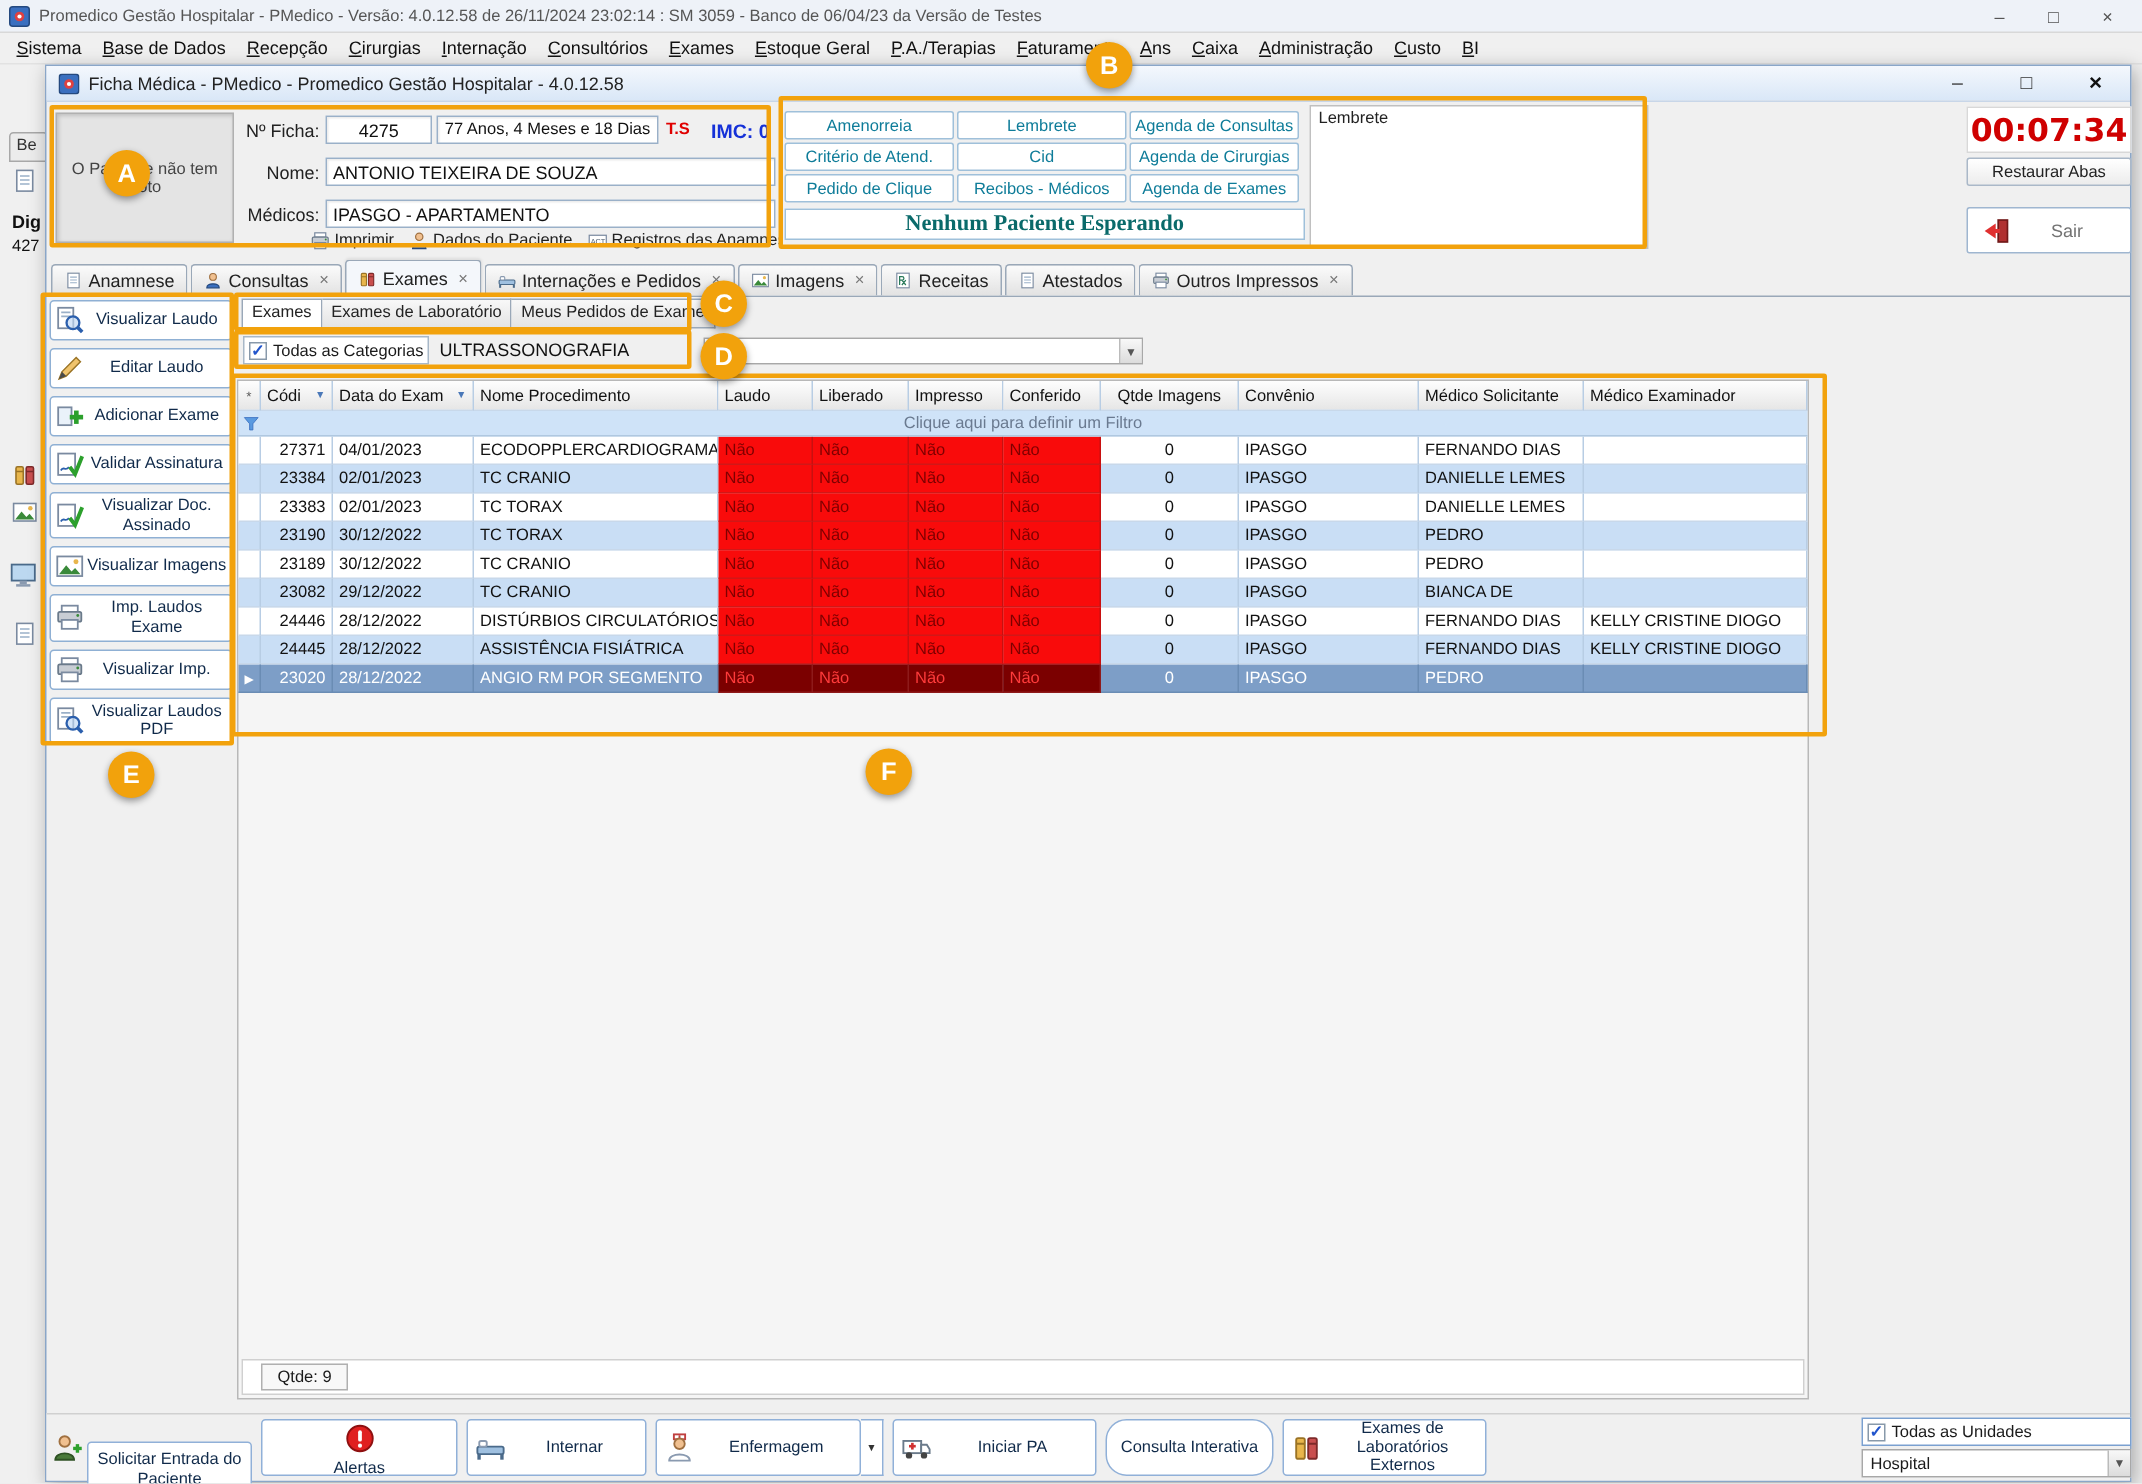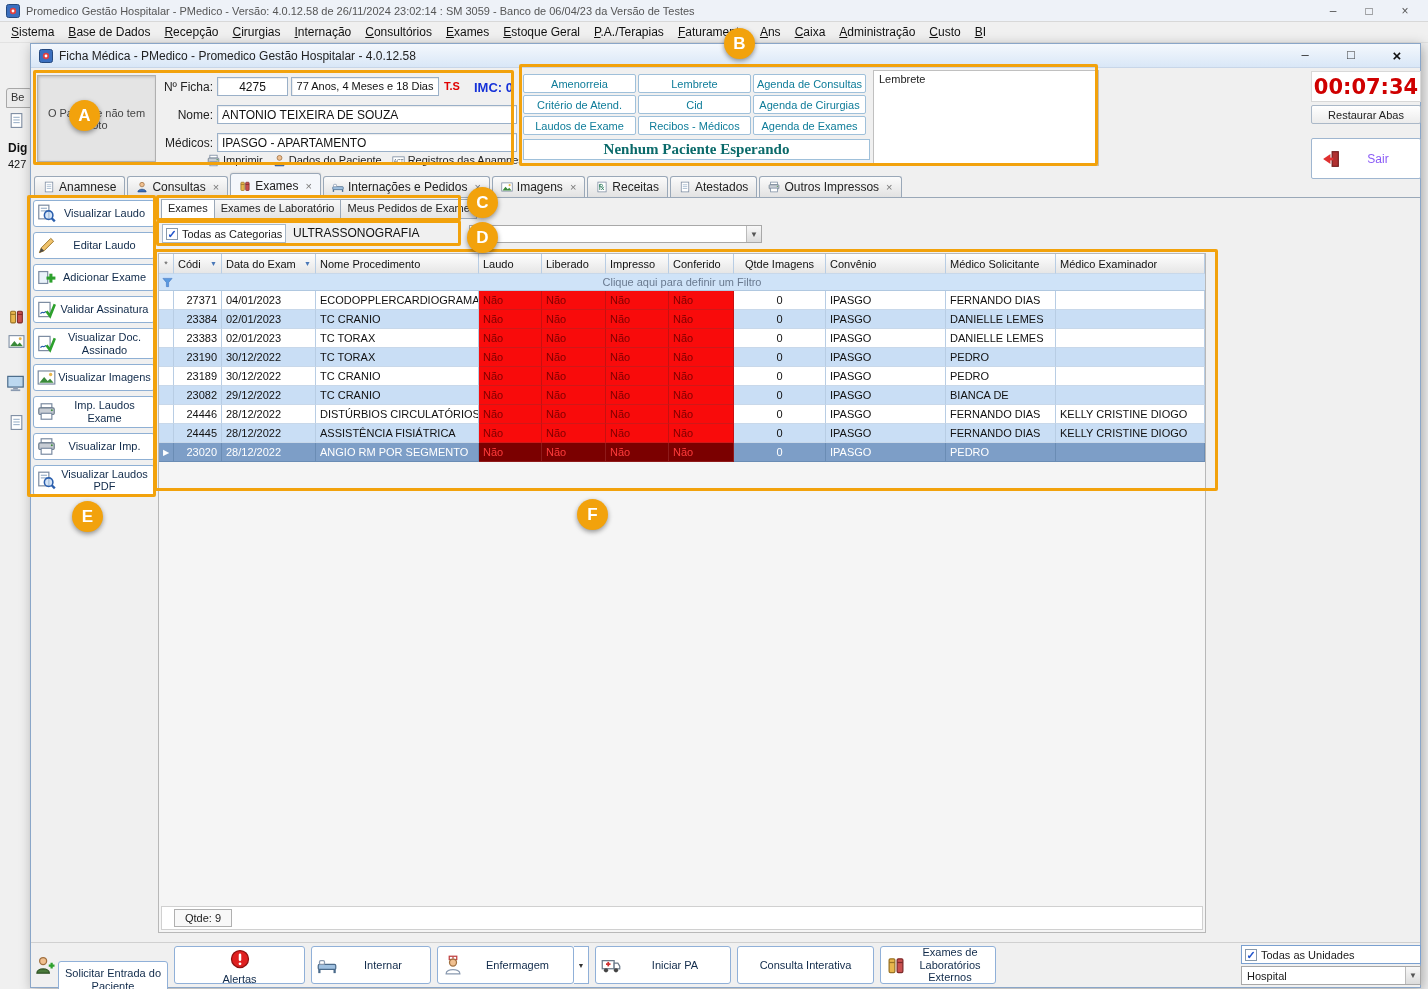--- a/index.html
+++ b/index.html
@@ -57,21 +57,21 @@
 
 
 .quick-grid{position:absolute;left:492px;top:30px;width:347px;display:grid;grid-template-columns:repeat(3,113px);gap:2px;}
 .quick-btn{height:19px;background:#fff;border:1px solid #9fc0da;border-radius:2px;font-size:11px;color:#0e7c99;padding:0 2px;white-space:nowrap;overflow:hidden;}
 .waiting-banner{position:absolute;left:492px;top:95px;width:347px;height:21px;background:#fff;border:1px solid #9fc0da;display:flex;align-items:center;justify-content:center;font-family:"Liberation Serif",serif;font-weight:bold;font-size:15px;color:#0a6a6a;}
 .lembrete-panel{position:absolute;left:842px;top:26px;width:226px;height:96px;background:#fff;border:1px solid #c0c0c0;font-size:11px;color:#222;padding:2px 5px;}
 
 
 .timer-box{position:absolute;left:1280px;top:27px;width:110px;height:31px;background:#fff;border:1px solid #d8d8d8;display:flex;align-items:center;justify-content:center;font-family:"DejaVu Sans",sans-serif;font-weight:bold;font-size:21px;color:#cf0000;}
 .restore-btn{position:absolute;left:1280px;top:61px;width:110px;height:19px;background:linear-gradient(#fff,#ececec);border:1px solid #aab8c8;border-radius:2px;font-size:11px;color:#222;}
-.sair-btn{position:absolute;left:1280px;top:94px;width:110px;height:41px;background:#fff;border:1px solid #9fb6d0;border-radius:2px;display:flex;align-items:center;gap:6px;padding:0 10px;font-size:12px;color:#8b5cf6;}
+.sair-btn{position:absolute;left:1280px;top:94px;width:110px;height:31px;background:#fff;border:1px solid #9fb6d0;border-radius:2px;display:flex;align-items:center;gap:6px;padding:0 10px;font-size:12px;color:#737373;}
 .exit-ic{width:18px;height:18px;flex:0 0 18px;}
 .sair-label{flex:1;text-align:center;}
 
 
 .tabbar{position:absolute;left:0;top:130px;width:100%;height:24px;display:flex;align-items:flex-end;padding-left:3px;border-bottom:1px solid #9aa8b8;}
 .tab{display:flex;align-items:center;gap:4px;height:21px;padding:0 8px;background:linear-gradient(#fbfbfb,#e2e2e2);border:1px solid #9aa8b8;border-bottom:none;border-radius:3px 3px 0 0;margin-right:2px;font-size:12px;color:#222;white-space:nowrap;cursor:pointer;}
 .tab.active{height:24px;background:#f4f7fb;z-index:2;box-shadow:0 -1px 2px rgba(0,0,0,.08);}
 .tab-icon{width:12px;height:12px;flex:0 0 12px;}
 .tab-close{color:#777;font-size:11px;margin-left:3px;}
 
@@ -132,22 +132,22 @@
 .bt-wrap{display:flex;}
 .bt-btn{display:flex;align-items:center;gap:4px;height:38px;background:#fff;border:1px solid #90b0d8;border-radius:3px;font-size:11px;color:#102a4a;padding:2px 5px;}
 .bt-label{flex:1;text-align:center;line-height:1.15;white-space:normal;}
 .bt-icon{width:20px;height:20px;flex:0 0 20px;}
 .bt-drop{width:15px;height:38px;background:#fff;border:1px solid #90b0d8;border-left:none;font-size:7px;color:#333;}
 .bt-solicitar-entrada-do-paciente{width:110px;margin-top:30px;}
 .bt-alertas{width:131px;flex-direction:column;}
 .bt-internar{width:120px;}
 .bt-enfermagem{width:137px;}
 .bt-iniciar-pa{width:136px;}
-.bt-consulta-interativa{width:137px;}
-.bt-exames-de-laboratorios-externos{width:116px;}
+.bt-consulta-interativa{width:112px;border-radius:14px;}
+.bt-exames-de-laboratorios-externos{width:136px;}
 .units-check{position:absolute;left:1210px;top:901px;width:180px;height:19px;background:#fff;border:1px solid #7aa0d0;display:flex;align-items:center;gap:4px;padding:0 3px;font-size:11px;}
 .units-combo{position:absolute;left:1210px;top:922px;width:180px;height:19px;justify-content:space-between;padding-left:5px;font-size:11px;}
 
 
 .region{position:absolute;border:3px solid #F2A20C;border-radius:2px;pointer-events:none;z-index:40;}
 .region-a{left:33px;top:70px;width:481px;height:95px;}
 .region-b{left:519px;top:64px;width:579px;height:102px;}
 .region-c{left:156px;top:195px;width:305px;height:26px;}
 .region-d{left:156px;top:220px;width:305px;height:26px;}
 .region-e{left:27px;top:195px;width:129px;height:302px;}
@@ -304,21 +304,21 @@
         </span>
       </div>
 
     <div class="quick-grid" id="quick-grid">
         <button class="quick-btn">Amenorreia</button>
         <button class="quick-btn">Lembrete</button>
         <button class="quick-btn">Agenda de Consultas</button>
         <button class="quick-btn">Critério de Atend.</button>
         <button class="quick-btn">Cid</button>
         <button class="quick-btn">Agenda de Cirurgias</button>
-        <button class="quick-btn">Laudos de Exame</button>
+        <button class="quick-btn">Pedido de Clique</button>
         <button class="quick-btn">Recibos - Médicos</button>
         <button class="quick-btn">Agenda de Exames</button>
       </div>
     <div class="waiting-banner">Nenhum Paciente Esperando</div>
 
     <div class="lembrete-panel">
       <span>Lembrete</span>
     </div>
 
     <div class="timer-box">00:07:34</div>

